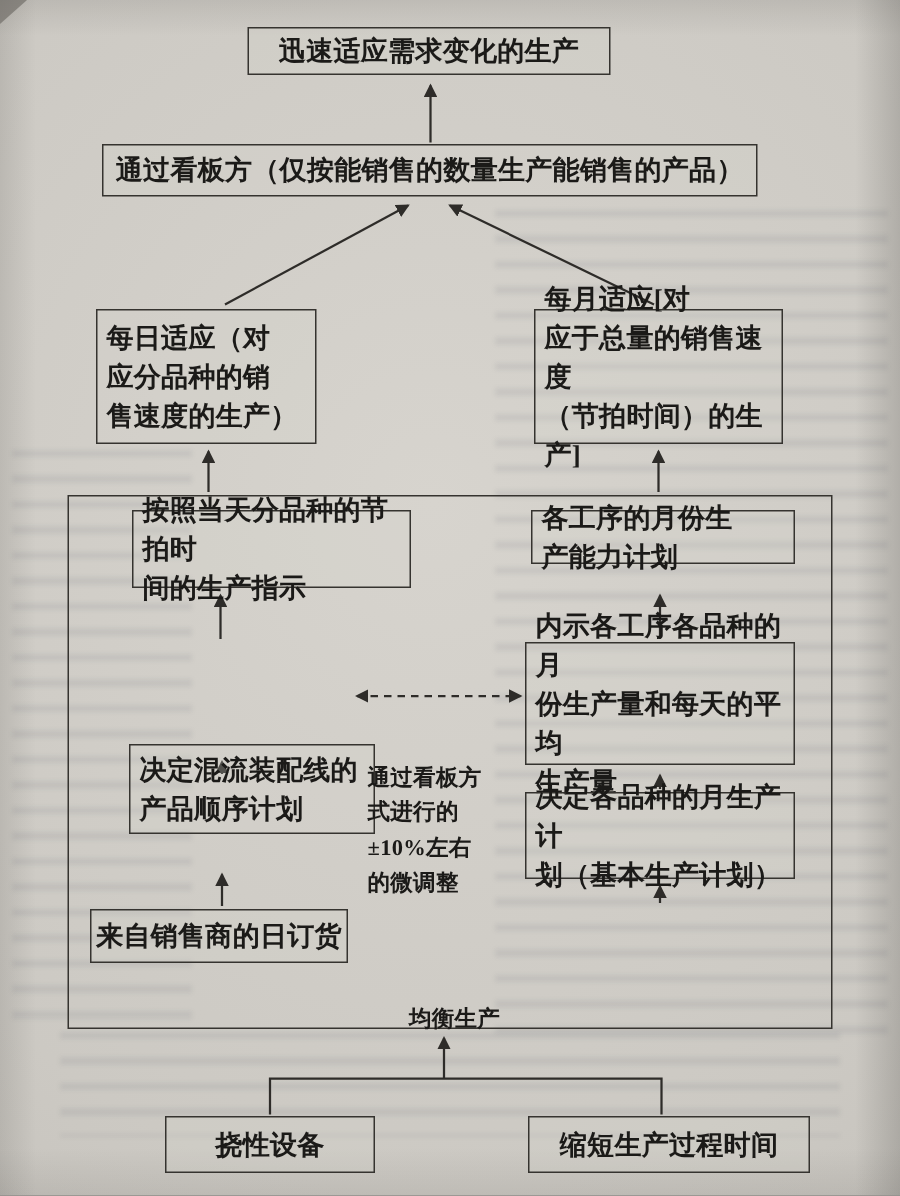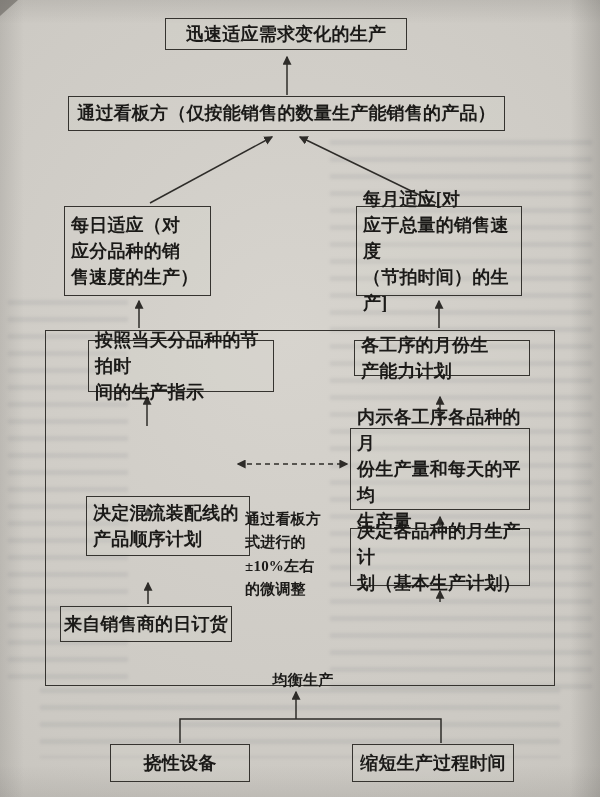--- a/index.html
+++ b/index.html
@@ -108,15 +108,15 @@
 
   <div class="plain" style="left:245px; top:484px; width:112px; height:96px;">通过看板方
 式进行的
 ±10%左右
 的微调整</div>
 
   <div class="plain center" style="left:238px; top:645px; width:130px; height:24px;">均衡生产</div>
 
   <div class="box" style="left:110px; top:744px; width:140px; height:38px;">挠性设备</div>
 
-  <div class="box" style="left:352px; top:744px; width:162px; height:38px;">缩短生产过程时间</div>
+  <div class="box" style="left:352px; top:744px; width:188px; height:38px;">缩短生产过程时间</div>
 
 </div>
 
 </body></html>

